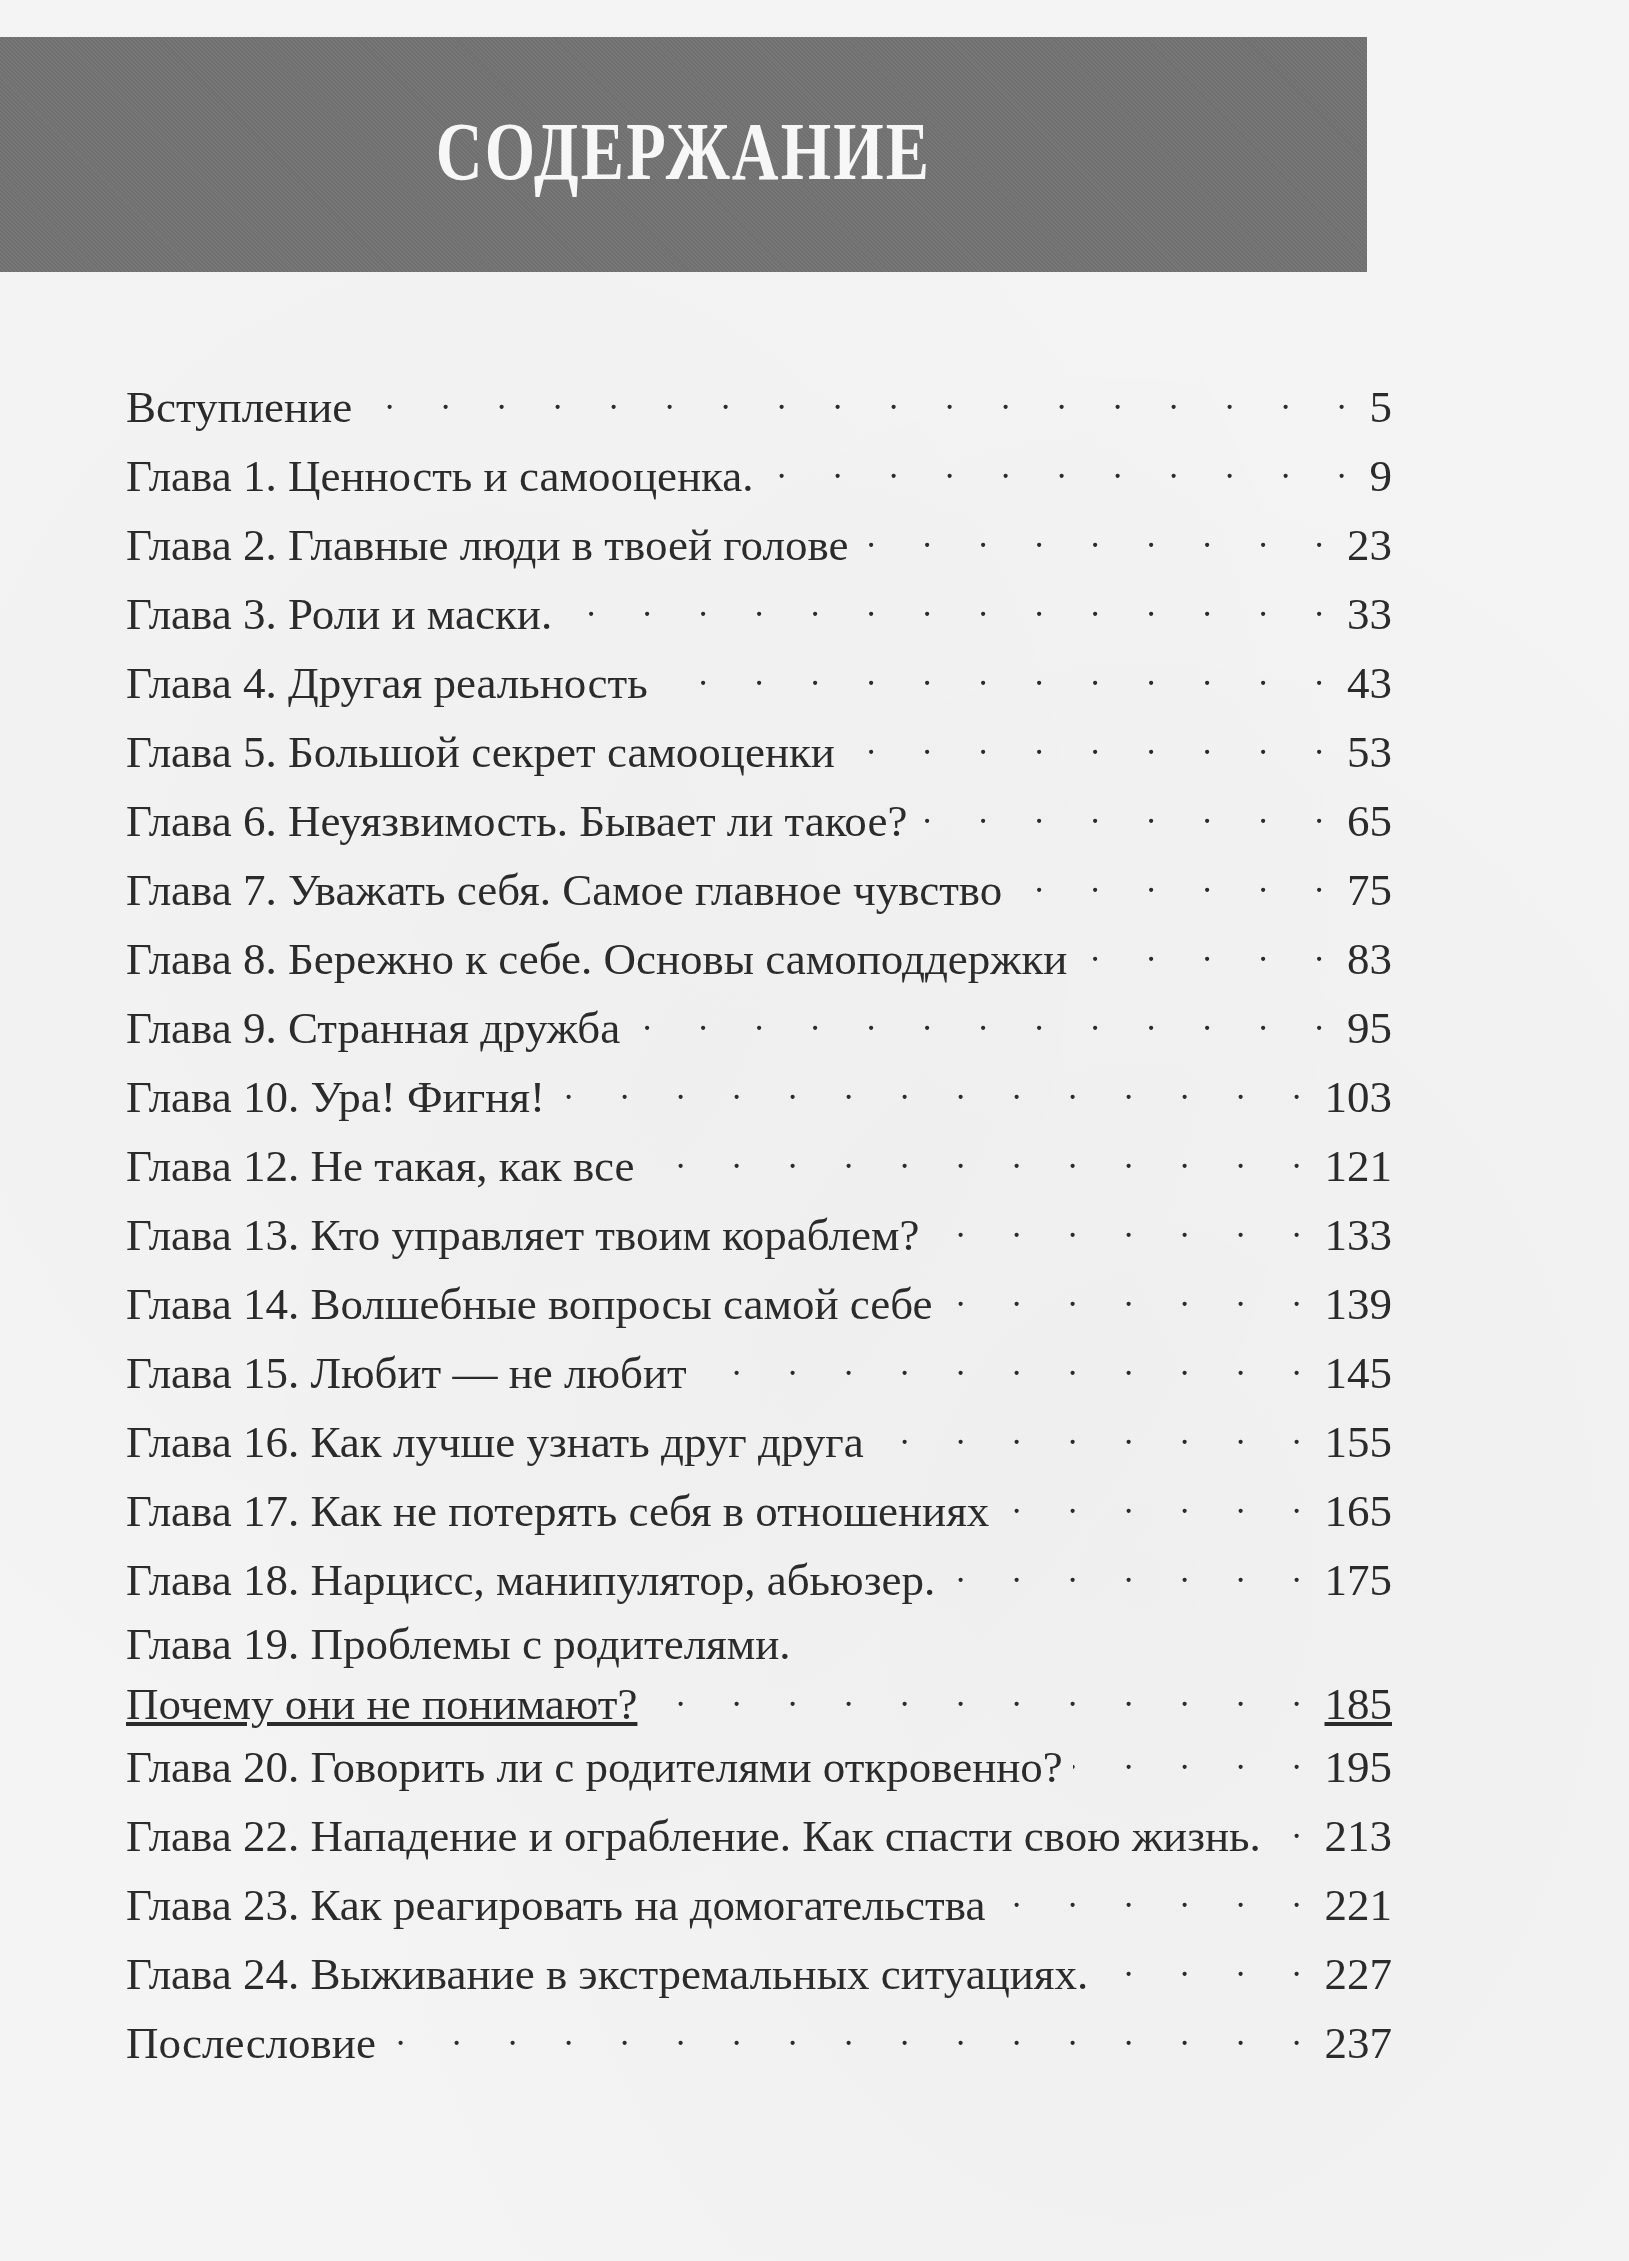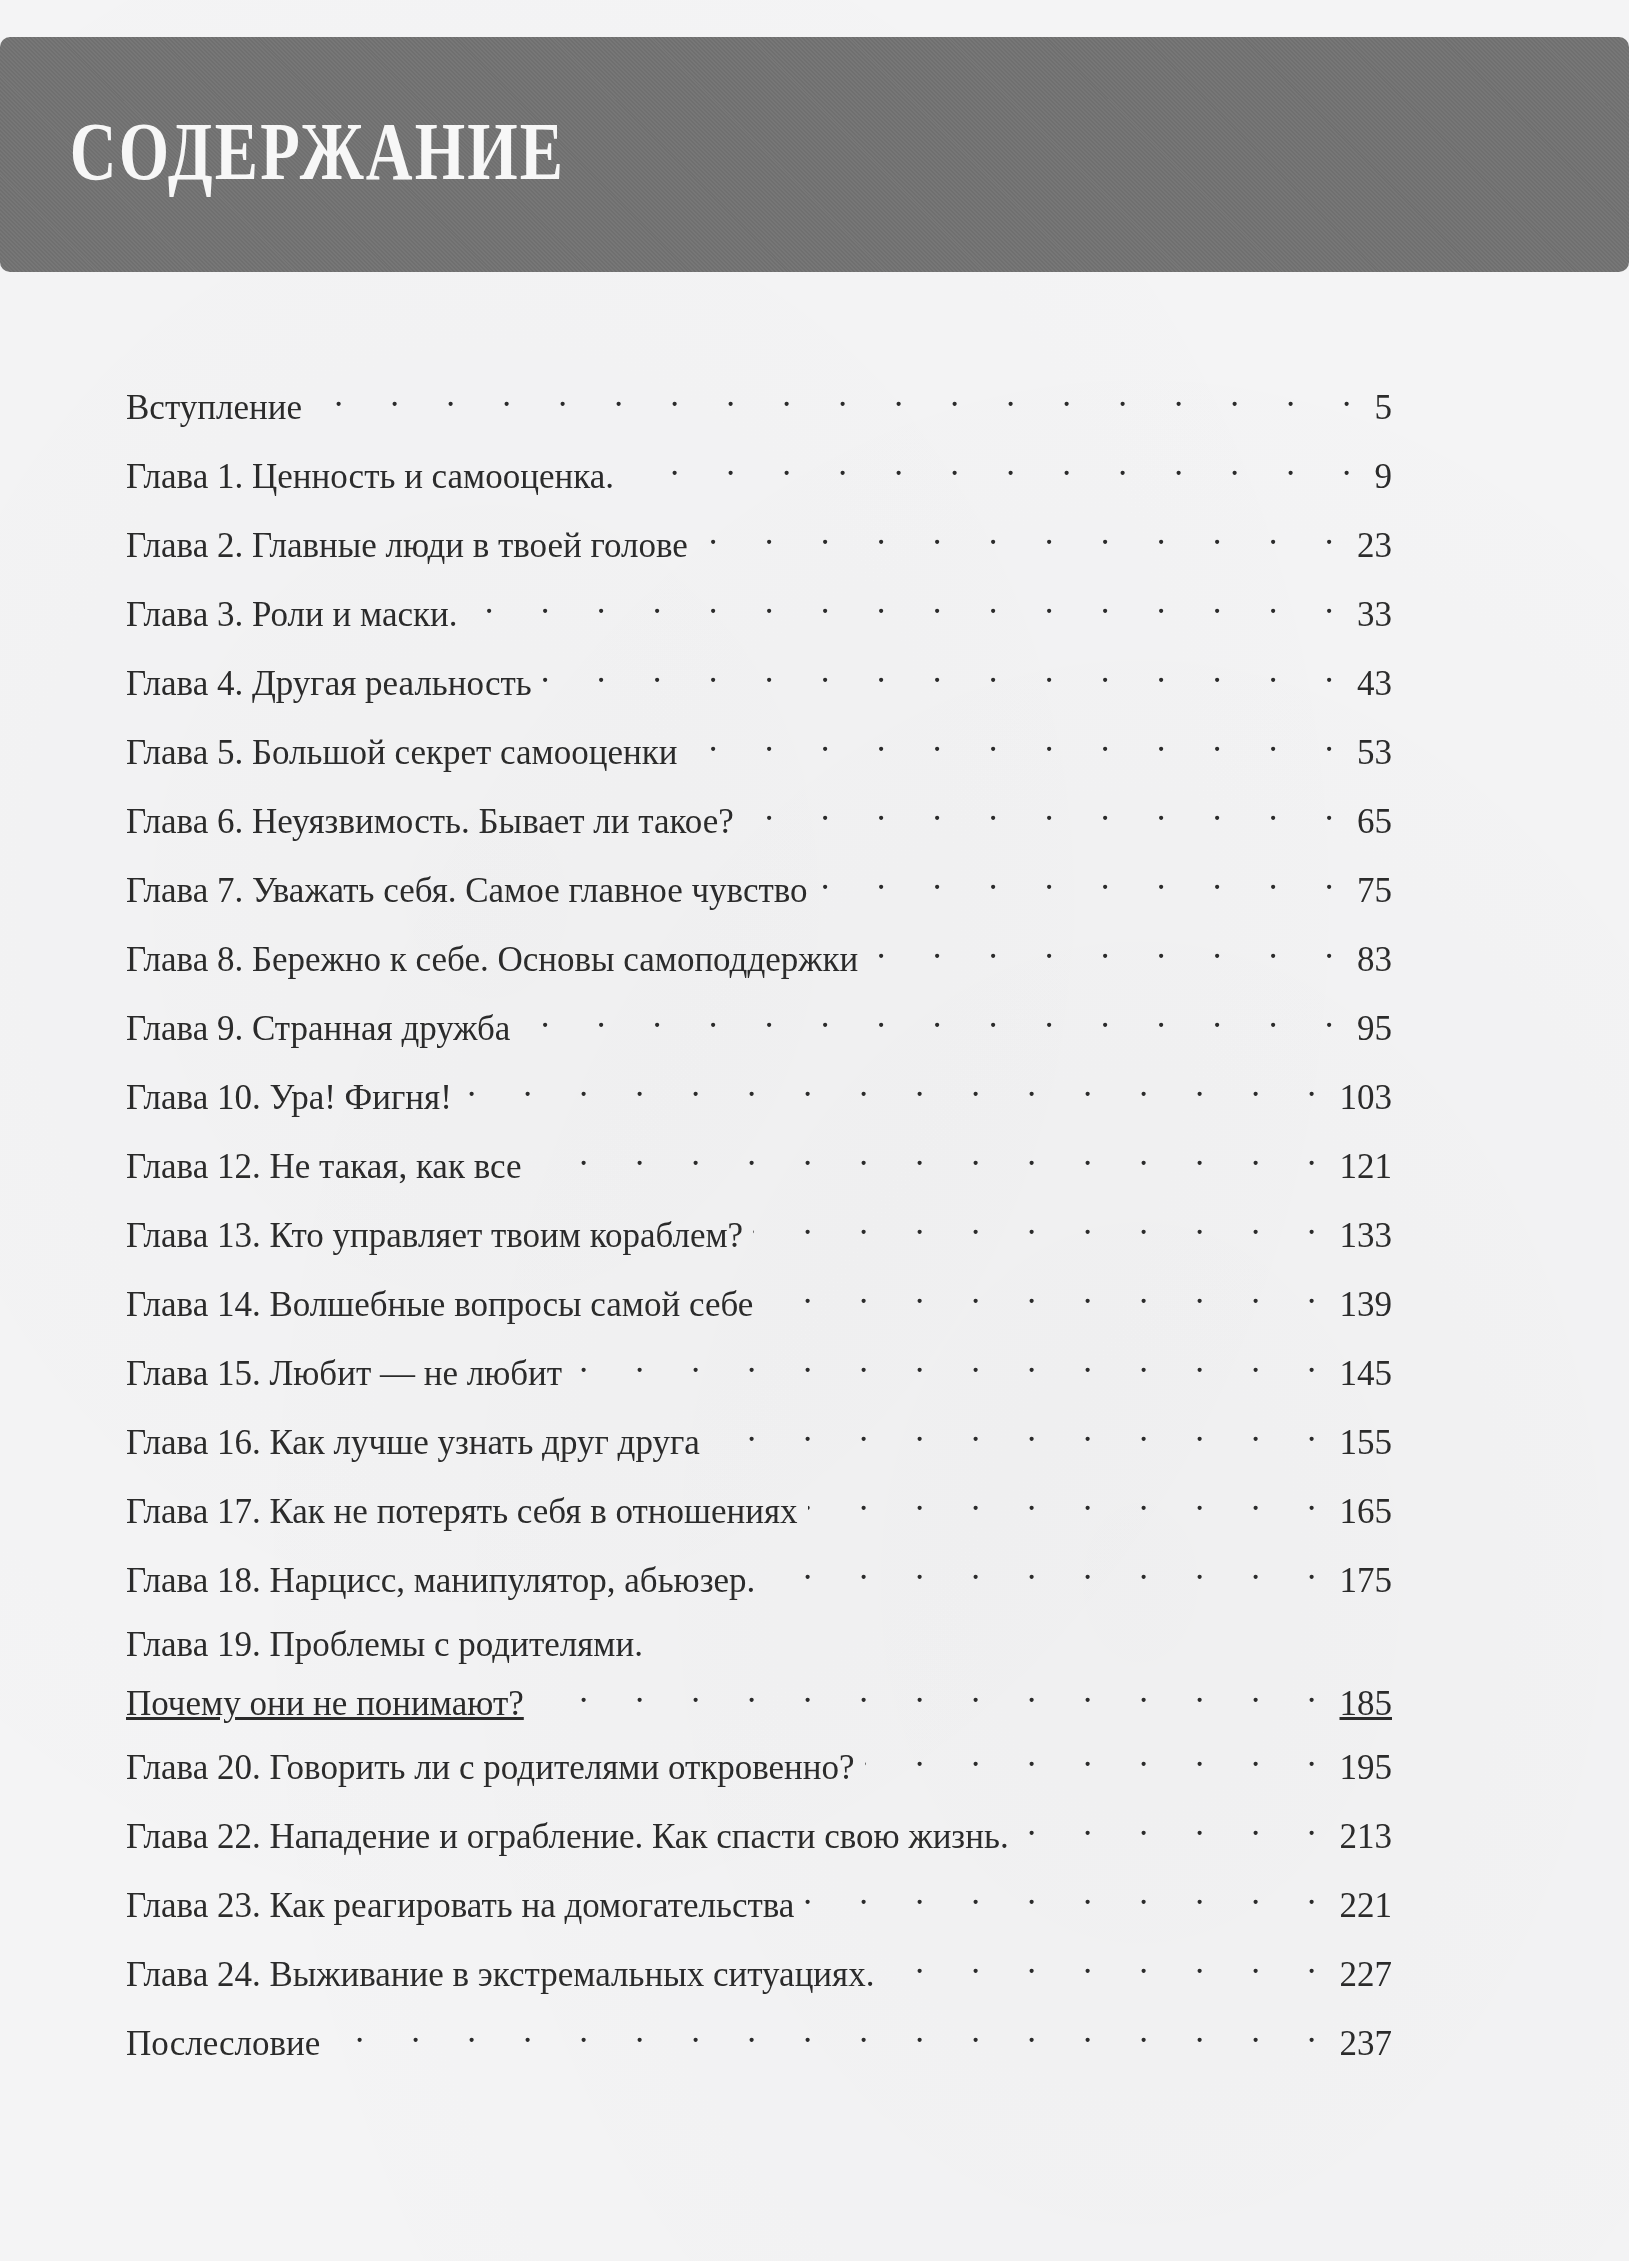--- a/index.html
+++ b/index.html
@@ -20,28 +20,28 @@
       inset: 0;
       background:
         radial-gradient(ellipse at 30% 40%, rgba(0,0,0,0.015), transparent 60%),
         radial-gradient(ellipse at 70% 70%, rgba(0,0,0,0.02), transparent 60%);
       pointer-events: none;
     }
     .banner {
       position: absolute;
       left: 0;
       top: 37px;
-      width: 1629px;
+      width: 1367px;
       height: 235px;
       background: #737373;
       background-image:
         repeating-linear-gradient(45deg, rgba(255,255,255,0.03) 0 1.4px, rgba(0,0,0,0.03) 1.4px 2.8px);
       display: flex;
       align-items: center;
-      border-radius: 10px;
+      justify-content: center;
     }
     .banner-title {
       font-family: "Liberation Serif", "DejaVu Serif", serif;
       font-weight: bold;
       color: #f7f7f7;
       font-size: 83px;
       letter-spacing: 2.8px;
       transform: scaleX(0.78);
       transform-origin: center;
       margin-top: -7px;
@@ -49,21 +49,21 @@
     .toc {
       position: absolute;
       left: 126px;
       top: 373px;
       width: 1266px;
     }
     .toc-row {
       display: flex;
       align-items: baseline;
       height: 69px;
-      font-size: 35px;
+      font-size: 45px;
       line-height: 69px;
       white-space: nowrap;
     }
     .toc-row.first-line {
       height: 59px;
       line-height: 59px;
     }
     .toc-row.cont-line {
       height: 59px;
       line-height: 59px;

